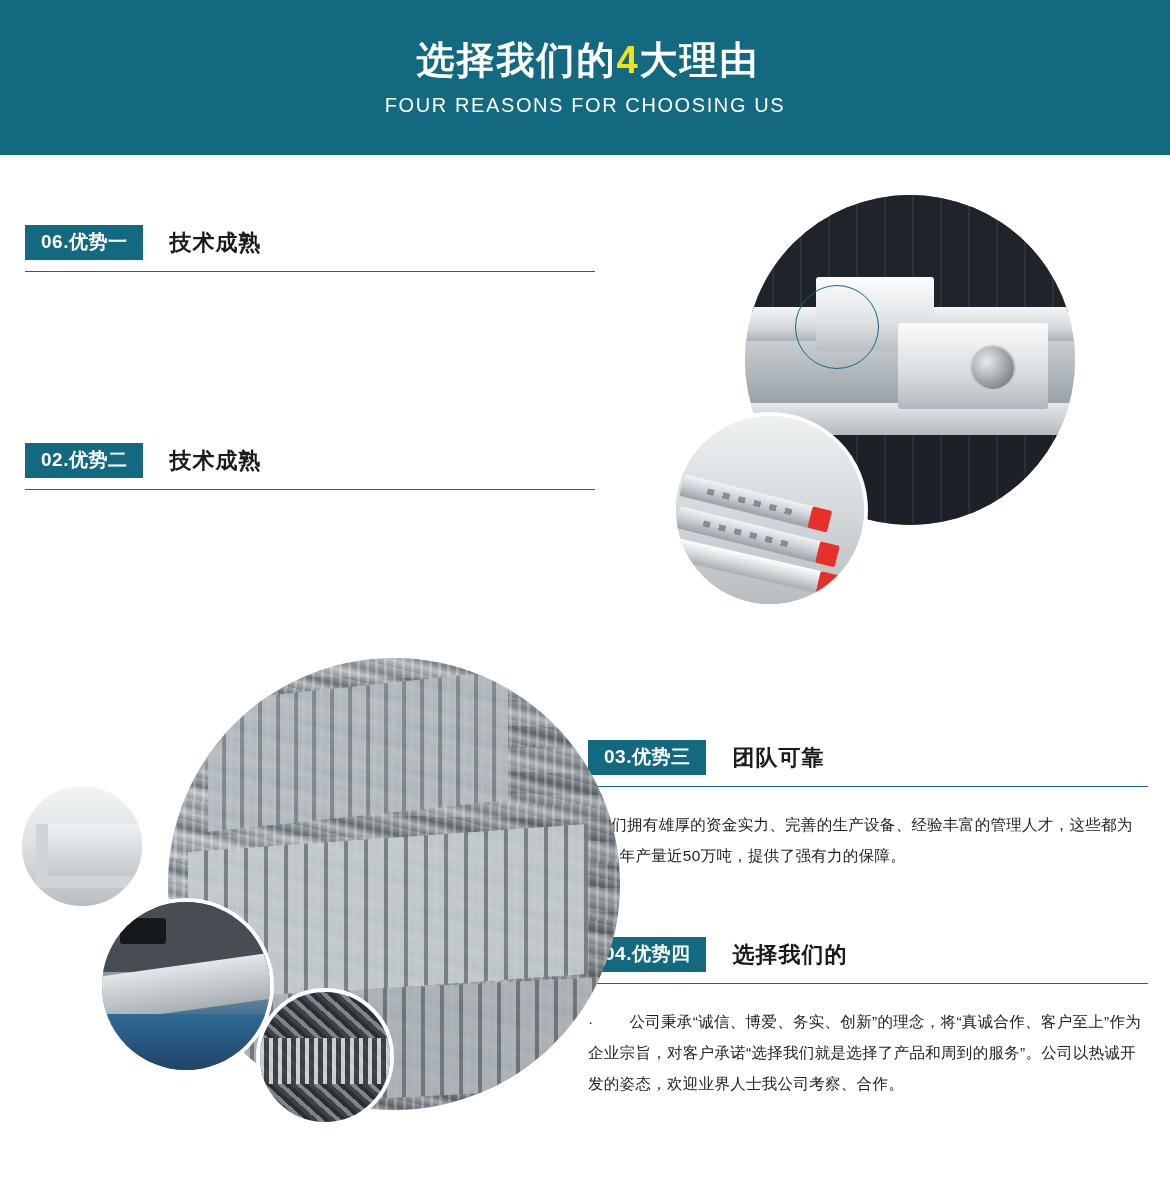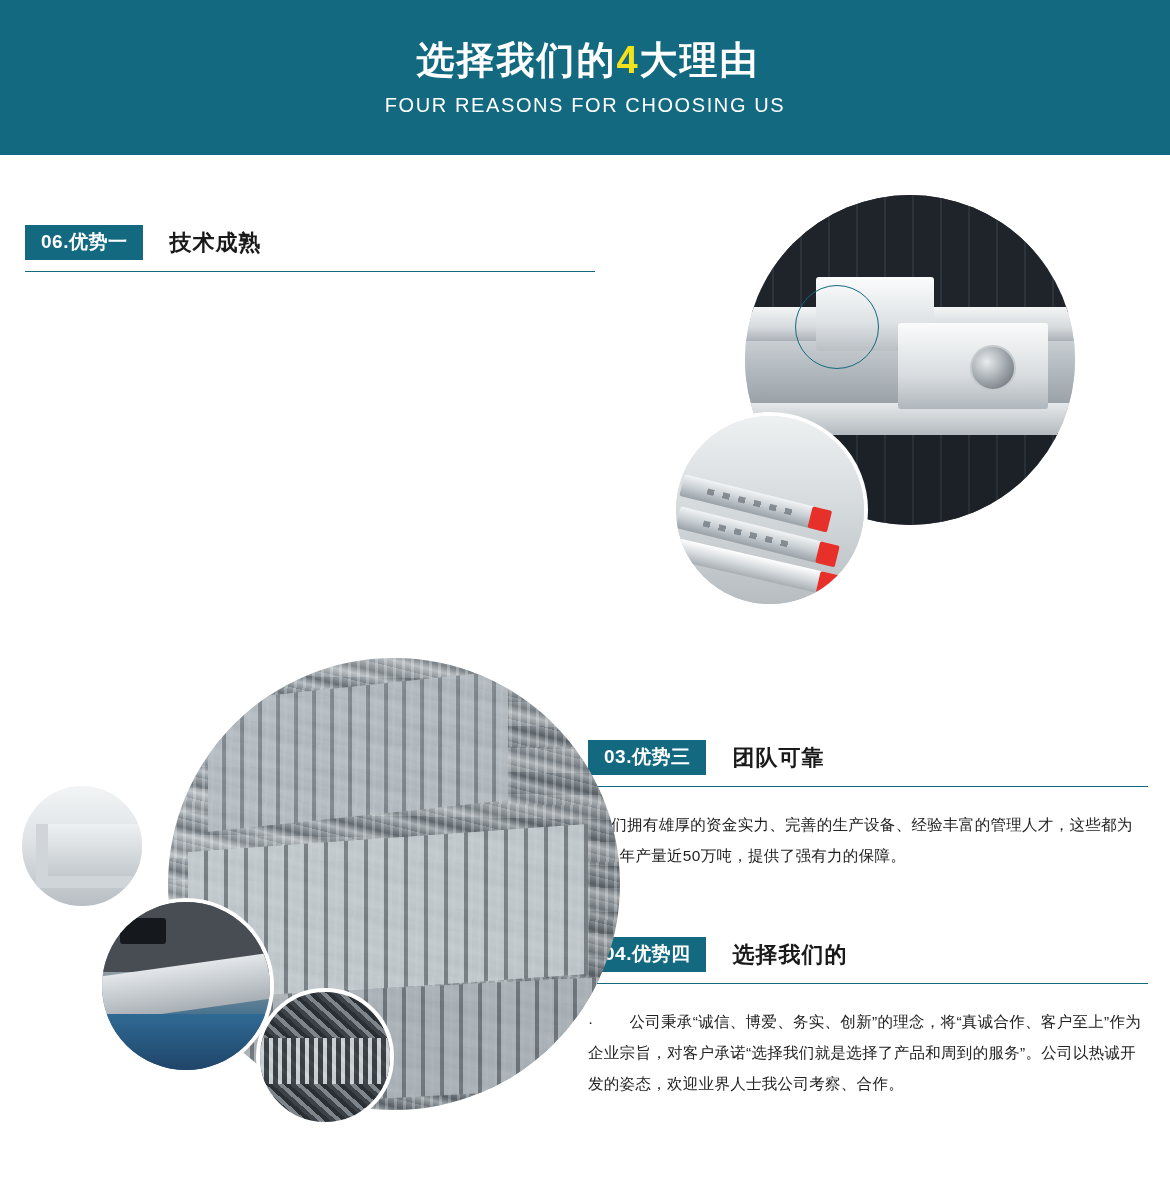--- a/index.html
+++ b/index.html
@@ -232,20 +232,25 @@
 
 <div class="block" id="block-1">
   <div class="block-head">
     <div class="badge">06.优势一</div>
     <div class="block-title">技术成熟</div>
     <div class="head-rule"></div>
   </div>
 </div>
 
 <div class="block" id="block-2">
+  <div class="block-head">
+    <div class="badge">02.优势二</div>
+    <div class="block-title">技术成熟</div>
+    <div class="head-rule"></div>
+  </div>
 </div>
 
 <div class="block" id="block-3">
   <div class="block-head">
     <div class="badge">03.优势三</div>
     <div class="block-title">团队可靠</div>
     <div class="head-rule"></div>
   </div>
   <div class="block-body">
     <span class="bullet">·</span><span>我们拥有雄厚的资金实力、完善的生产设备、经验丰富的管理人才，这些都为公司年产量近50万吨，提供了强有力的保障。</span>

